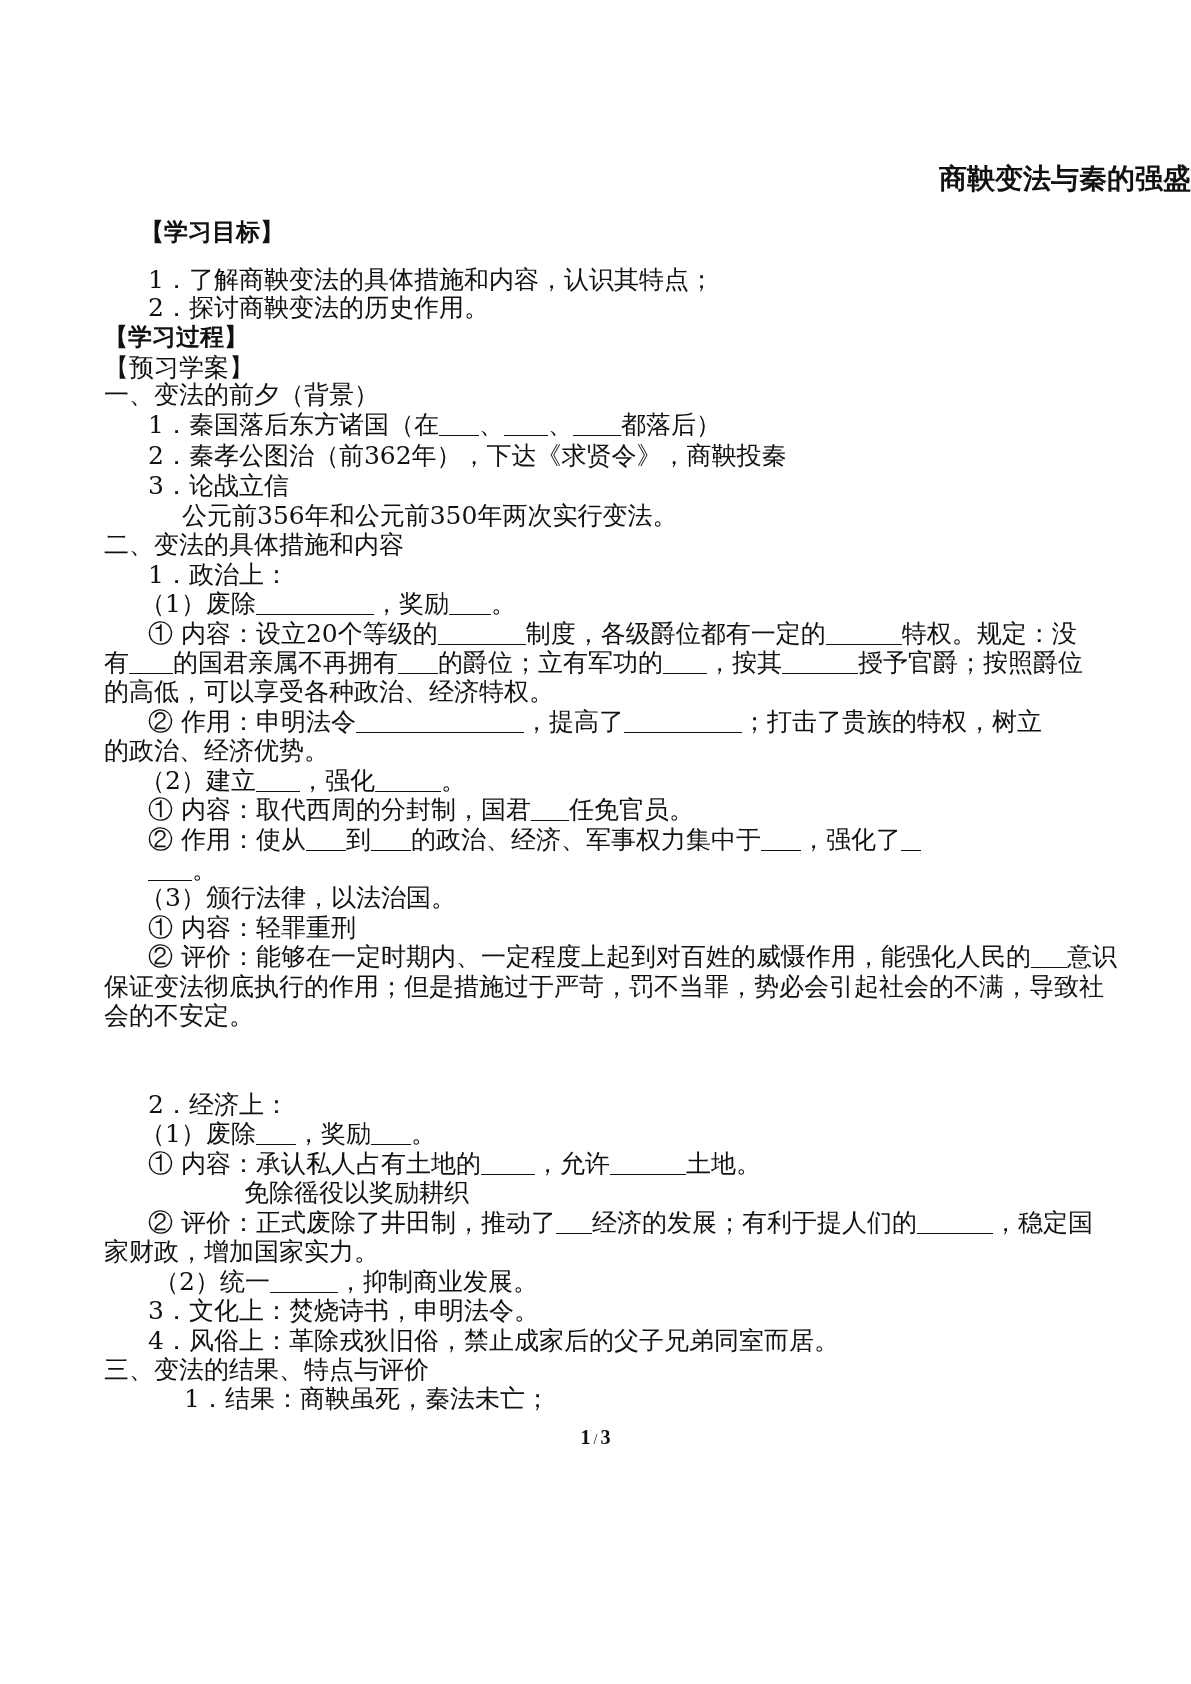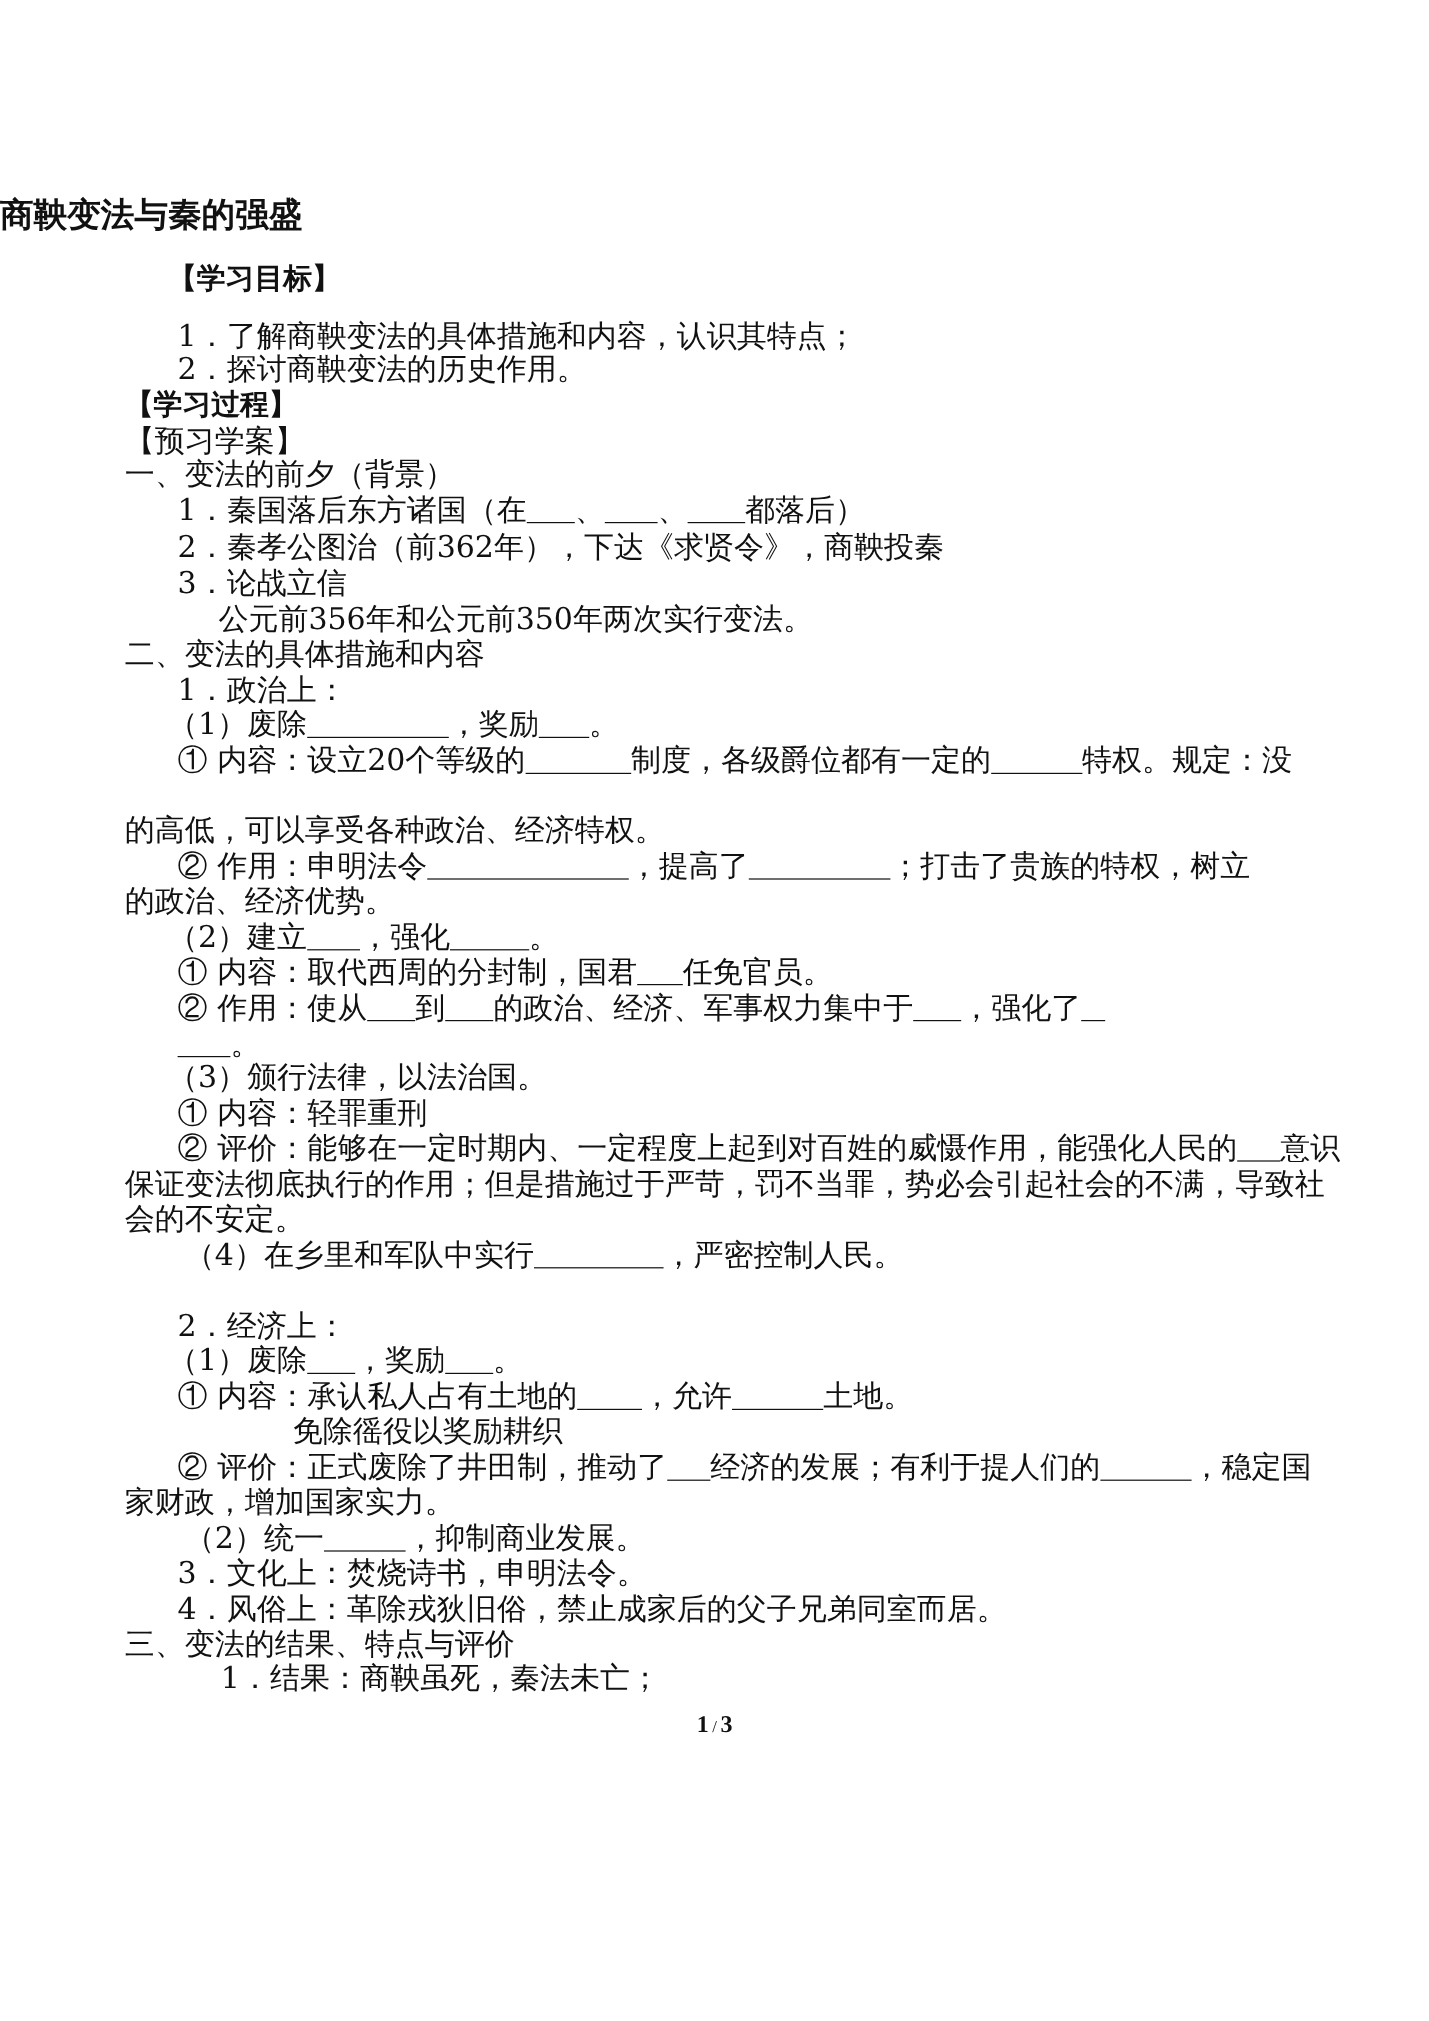--- a/index.html
+++ b/index.html
@@ -1,19 +1,19 @@
 <!DOCTYPE html>
 <html><head>
 <meta charset="utf-8">
 <style>
   html, body { margin:0; padding:0; background:#ffffff; }
   body { width:1191px; height:1684px; position:relative; overflow:hidden;
          font-family:"DejaVu Serif","Liberation Serif",serif; color:#111; }
   .page { position:absolute; left:0; top:0; width:1191px; height:1684px; background:#fff; }
-  .title { position:absolute; left:0; width:1191px; top:160px; text-align:left;
+  .title { position:absolute; left:0; width:1191px; top:160px; text-align:right;
            font-family:"DejaVu Sans","Liberation Sans",sans-serif; font-weight:bold; font-size:28px; }
   .h1 { position:absolute; left:104px; font-family:"DejaVu Sans","Liberation Sans",sans-serif;
         font-weight:bold; font-size:24px; line-height:30px; }
   .ln { position:absolute; font-size:25px; line-height:28px; white-space:nowrap; }
   .blank { display:inline-block; border-bottom:1.5px solid #111; height:20px; vertical-align:-3px; }
   .pager { position:absolute; left:0; width:1191px; top:1426px; text-align:center;
            font-family:"Liberation Serif",serif; font-weight:bold; font-size:20px; }
   .pager .sep { font-weight:normal; font-size:14px; padding:0 3px; }
 </style>
 </head>
@@ -39,20 +39,23 @@
   <div class="ln" style="left:182px;top:502px;">公元前356年和公元前350年两次实行变法。</div>
 
   <div class="ln" style="left:104px;top:531px;">二、变法的具体措施和内容</div>
   <div class="ln" style="left:148px;top:561px;">1．政治上：</div>
   <div class="ln" style="left:140px;top:590px;">
     <span>（1）废除</span><span class="blank" style="width:118px"></span><span>，奖励</span><span class="blank" style="width:42px"></span><span>。</span>
   </div>
   <div class="ln" style="left:148px;top:620px;">
     <span>① 内容：设立20个等级的</span><span class="blank" style="width:88px"></span><span>制度，各级爵位都有一定的</span><span class="blank" style="width:76px"></span><span>特权。规定：没</span>
   </div>
+  <div class="ln" style="left:104px;top:649px;">
+    <span>有</span><span class="blank" style="width:44px"></span><span>的国君亲属不再拥有</span><span class="blank" style="width:40px"></span><span>的爵位；立有军功的</span><span class="blank" style="width:44px"></span><span>，按其</span><span class="blank" style="width:76px"></span><span>授予官爵；按照爵位</span>
+  </div>
   <div class="ln" style="left:104px;top:678px;">的高低，可以享受各种政治、经济特权。</div>
   <div class="ln" style="left:148px;top:708px;">
     <span>② 作用：申明法令</span><span class="blank" style="width:168px"></span><span>，提高了</span><span class="blank" style="width:118px"></span><span>；打击了贵族的特权，树立</span>
   </div>
   <div class="ln" style="left:104px;top:737px;">的政治、经济优势。</div>
   <div class="ln" style="left:140px;top:767px;">
     <span>（2）建立</span><span class="blank" style="width:44px"></span><span>，强化</span><span class="blank" style="width:66px"></span><span>。</span>
   </div>
   <div class="ln" style="left:148px;top:796px;">
     <span>① 内容：取代西周的分封制，国君</span><span class="blank" style="width:38px"></span><span>任免官员。</span>
@@ -63,23 +66,20 @@
   <div class="ln" style="left:148px;top:856px;">
     <span class="blank" style="width:44px"></span><span>。</span>
   </div>
   <div class="ln" style="left:140px;top:884px;">（3）颁行法律，以法治国。</div>
   <div class="ln" style="left:148px;top:914px;">① 内容：轻罪重刑</div>
   <div class="ln" style="left:148px;top:943px;">
     <span>② 评价：能够在一定时期内、一定程度上起到对百姓的威慑作用，能强化人民的</span><span class="blank" style="width:36px"></span><span>意识</span>
   </div>
   <div class="ln" style="left:104px;top:973px;">保证变法彻底执行的作用；但是措施过于严苛，罚不当罪，势必会引起社会的不满，导致社</div>
   <div class="ln" style="left:104px;top:1002px;">会的不安定。</div>
-  <div class="ln" style="left:154px;top:1032px;">
-    <span>（4）在乡里和军队中实行</span><span class="blank" style="width:108px"></span><span>，严密控制人民。</span>
-  </div>
 
   <div class="ln" style="left:148px;top:1091px;">2．经济上：</div>
   <div class="ln" style="left:140px;top:1120px;">
     <span>（1）废除</span><span class="blank" style="width:40px"></span><span>，奖励</span><span class="blank" style="width:40px"></span><span>。</span>
   </div>
   <div class="ln" style="left:148px;top:1150px;">
     <span>① 内容：承认私人占有土地的</span><span class="blank" style="width:54px"></span><span>，允许</span><span class="blank" style="width:76px"></span><span>土地。</span>
   </div>
   <div class="ln" style="left:244px;top:1179px;">免除徭役以奖励耕织</div>
   <div class="ln" style="left:148px;top:1209px;">

